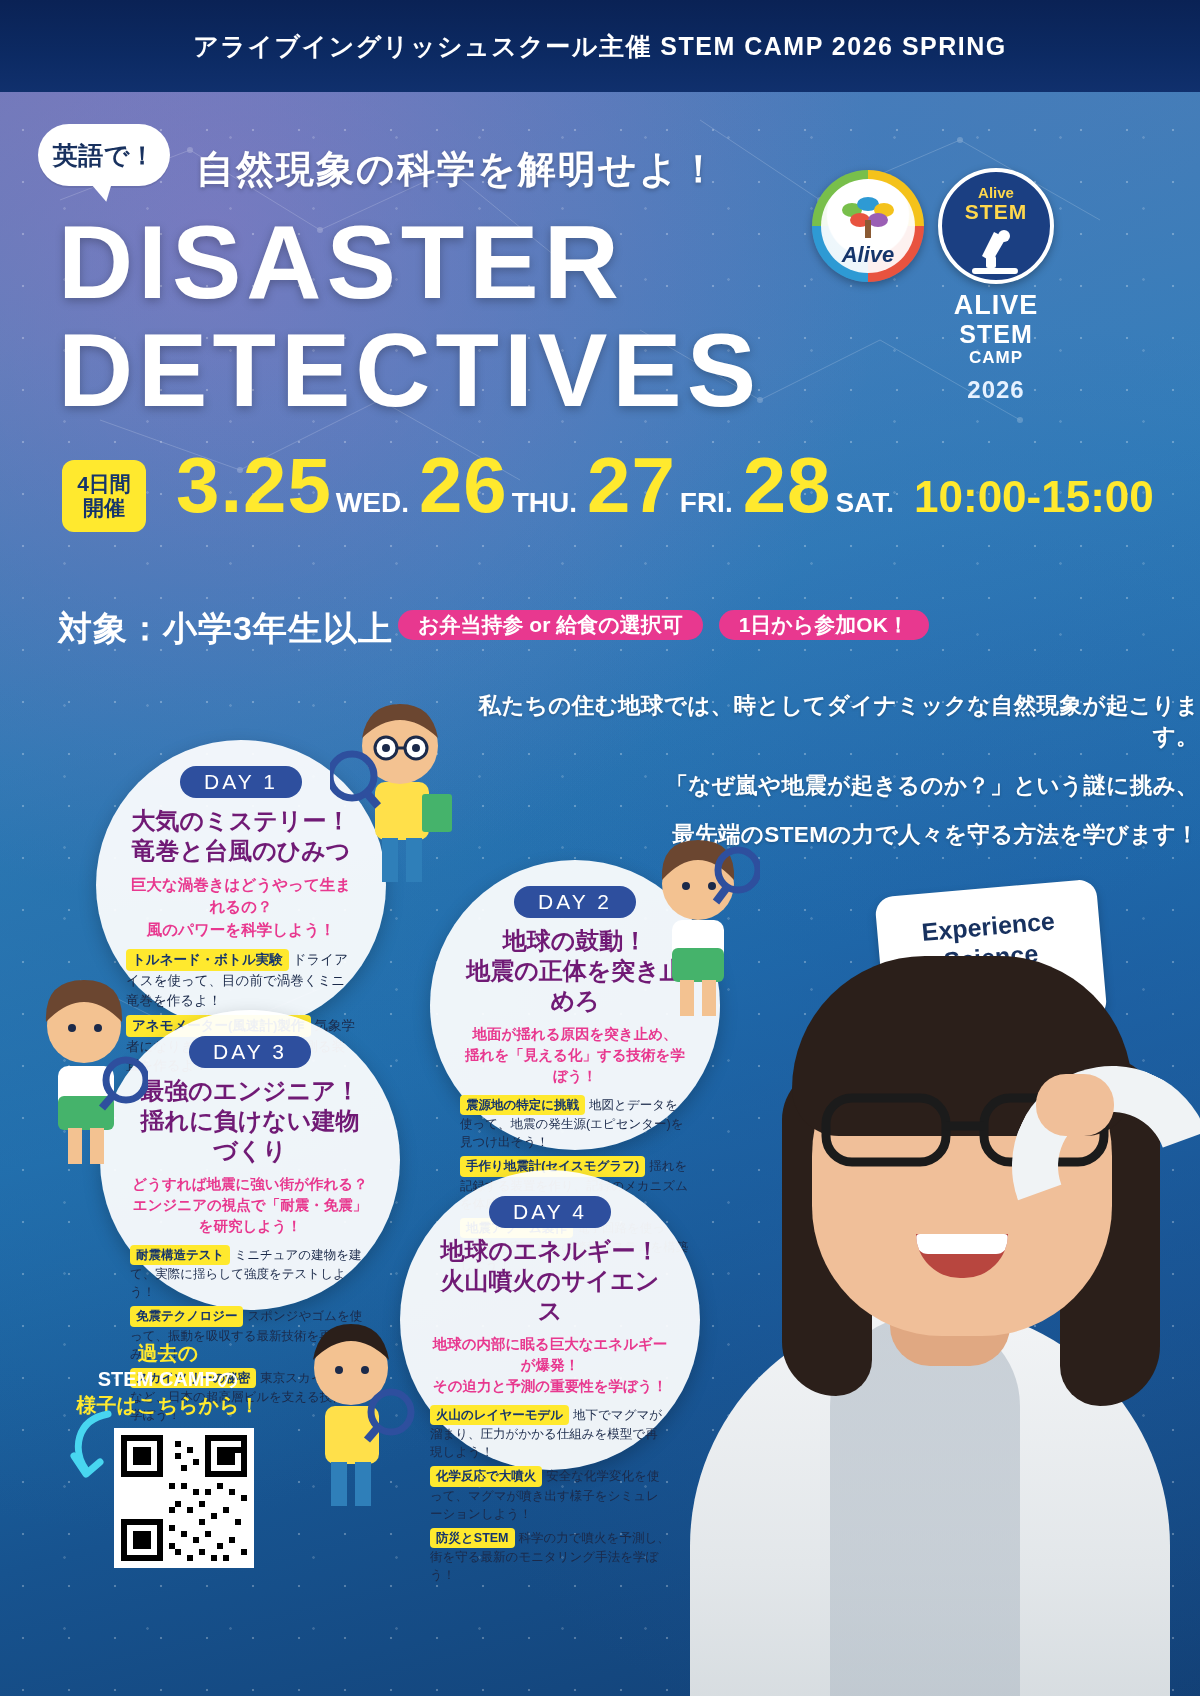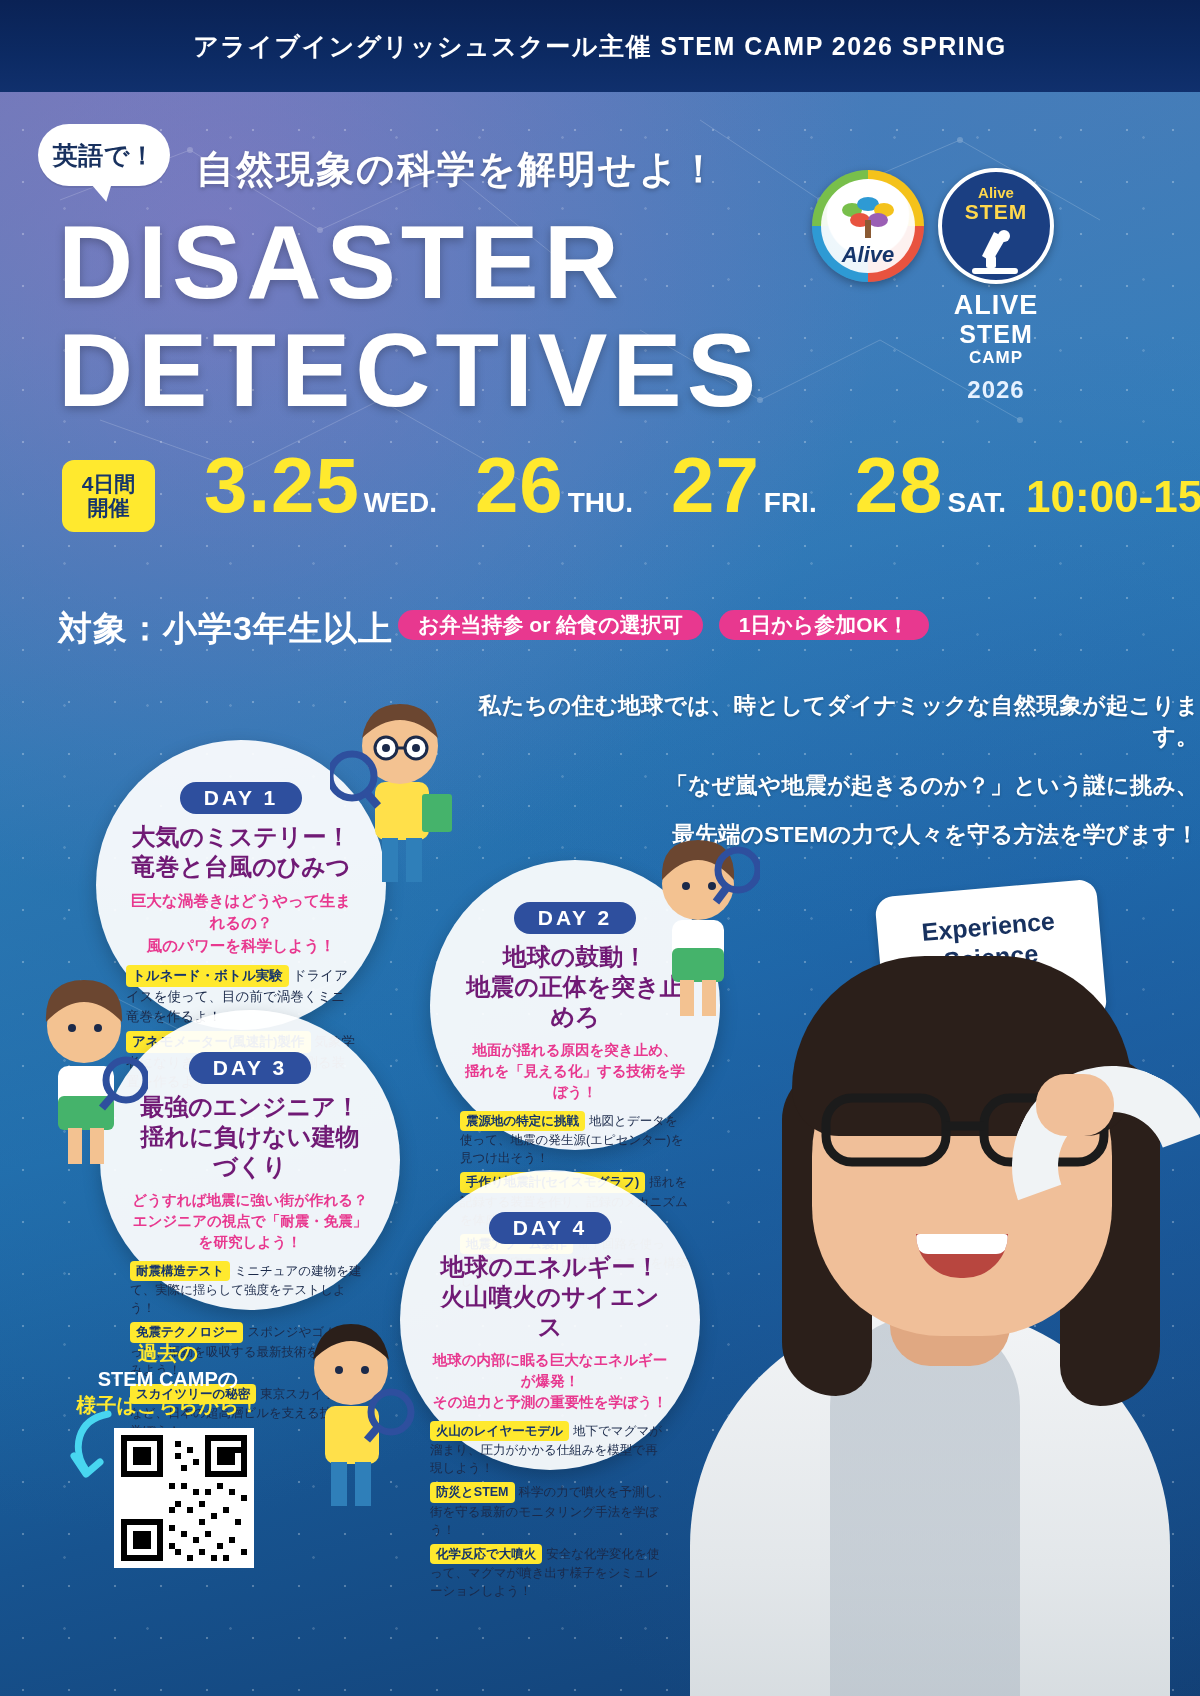--- a/index.html
+++ b/index.html
@@ -106,27 +106,27 @@
   .logo-stem .w-alive { top: 16px; font-size: 15px; color: #ffd84d; }
   .logo-stem .w-stem  { top: 32px; font-size: 21px; color: #ffd84d; letter-spacing: 1px;}
   .logo-stem .micro { position: absolute; left: 34px; top: 58px; width: 62px; height: 52px;}
   .logo-stem .t-alive { position: absolute; top: 122px; font-size: 27px; letter-spacing: 1px;}
   .logo-stem .t-stem  { position: absolute; top: 152px; font-size: 25px; letter-spacing: 1px;}
   .logo-stem .t-camp  { position: absolute; top: 180px; font-size: 17px; letter-spacing: 1px;}
   .logo-stem .t-2026  { position: absolute; top: 208px; font-size: 24px; color:#e6f1ff; letter-spacing: 1px;}
 
   
   .days-badge {
-    position: absolute; left: 62px; top: 460px; width: 93px; height: 72px;
+    position: absolute; left: 62px; top: 460px; width: 84px; height: 72px;
     background: #ffe92e; border-radius: 12px; color: #15356b; font-weight: 700;
     display: flex; flex-direction: column; align-items: center; justify-content: center;
     line-height: 1.15; font-size: 21px;
   }
   .dates { position: absolute; left: 176px; top: 440px; color: #ffe92e; white-space: nowrap;}
-  .dates .d { font-size: 78px; font-weight: 700; letter-spacing: 1px; margin-left: 28px; }
+  .dates .d { font-size: 78px; font-weight: 700; letter-spacing: 1px; }
   .dates .w { font-size: 28px; font-weight: 700; color: #ffffff; margin: 0 10px 0 4px; text-align: center;}
   .dates .time { font-size: 44px; font-weight: 700; margin-left: 10px;}
 
   .target {
     position: absolute; left: 58px; top: 606px; color: #fff;
     font-size: 34px; font-weight: 700; letter-spacing: 1px;
   }
   .pill-row { position: absolute; left: 398px; top: 610px; display: flex; gap: 16px; }
   .pill {
     background: #e8388f; color: #fff; border-radius: 22px; padding: 1px 20px;
@@ -157,24 +157,23 @@
   }
 
   
   .day {
     position: absolute; border-radius: 50%;
     background: rgba(255,255,255,.93);
     box-shadow: 0 6px 18px rgba(0,0,0,.22);
     text-align: center; padding: 26px 30px;
   }
   .day .daylabel {
-    display: inline-block; background: #2e4f9e; color: #fff; font-weight: 700;
+    display: inline-block; background: #2e4f9e; color: #fff; font-weight: 400;
     font-size: 21px; border-radius: 16px; padding: 4px 24px; letter-spacing: 3px;
     margin-bottom: 8px;
-    margin-top: 16px;
   }
   .day h3 { color: #701a75; font-size: 24px; line-height: 1.25; font-weight: 700; margin-bottom: 8px;}
   .day .lead { color: #e8388f; font-size: 15.5px; font-weight: 700; line-height: 1.45; margin-bottom: 8px;}
   .day .item { font-size: 13.5px; color: #1b2a4a; line-height: 1.45; margin-bottom: 5px; text-align: left;}
   .day .tag {
     display: inline-block; background: #ffe92e; color: #16356b; font-weight: 700;
     border-radius: 4px; padding: 1px 6px; margin-right: 4px; font-size: 13.5px;
   }
   #day1 { left: 96px;  top: 740px;  width: 290px; height: 290px; }
   #day2 { left: 430px; top: 860px;  width: 290px; height: 290px; }
@@ -387,24 +386,24 @@
   <div class="day" id="day4">
     <div class="daylabel">DAY 4</div>
     <h3 style="white-space:pre-line;">地球のエネルギー！
 火山噴火のサイエンス</h3>
     <div class="lead" style="white-space:pre-line;font-size:14.5px;">地球の内部に眠る巨大なエネルギーが爆発！
 その迫力と予測の重要性を学ぼう！</div>
     <div class="item" style="font-size:12.5px;">
       <span class="tag" style="font-size:12.5px;">火山のレイヤーモデル</span><span>地下でマグマが溜まり、圧力がかかる仕組みを模型で再現しよう！</span>
     </div>
     <div class="item" style="font-size:12.5px;">
+      <span class="tag" style="font-size:12.5px;">化学反応で大噴火</span><span>安全な化学変化を使って、マグマが噴き出す様子をシミュレーションしよう！</span>
+    </div>
+    <div class="item" style="font-size:12.5px;">
       <span class="tag" style="font-size:12.5px;">防災とSTEM</span><span>科学の力で噴火を予測し、街を守る最新のモニタリング手法を学ぼう！</span>
-    </div>
-    <div class="item" style="font-size:12.5px;">
-      <span class="tag" style="font-size:12.5px;">化学反応で大噴火</span><span>安全な化学変化を使って、マグマが噴き出す様子をシミュレーションしよう！</span>
     </div>
   </div>
 
   <div class="kid" style="left:330px; top:690px;">
     <svg width="130" height="200" viewBox="0 0 130 200">
       <g>
         <rect x="45" y="92" width="54" height="58" rx="10" fill="#ffe04a"></rect>
         <rect x="52" y="148" width="16" height="44" fill="#2f7fb9"></rect>
         <rect x="76" y="148" width="16" height="44" fill="#2f7fb9"></rect>
         <circle cx="70" cy="56" r="38" fill="#f3c291"></circle>

